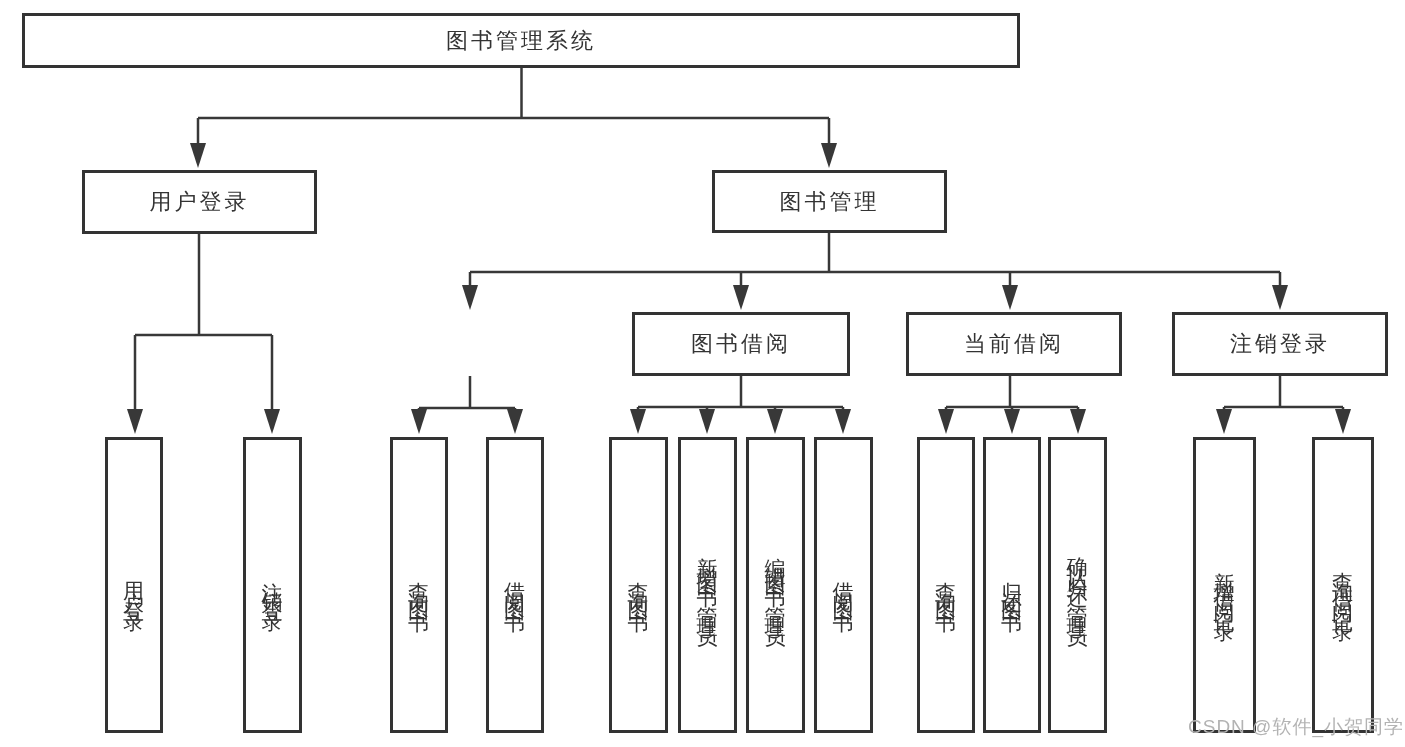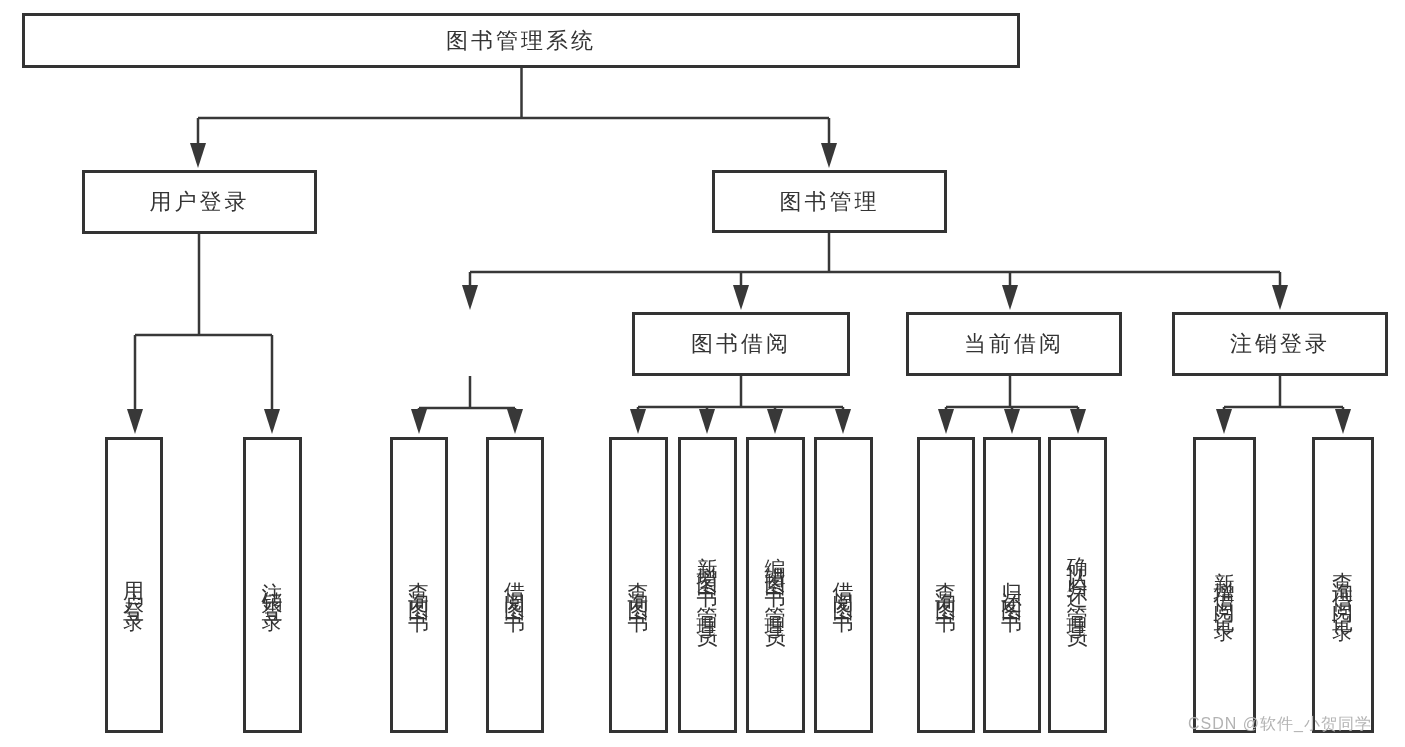--- a/index.html
+++ b/index.html
@@ -57,21 +57,21 @@
     text-orientation:mixed;
     font-size:21px;
     letter-spacing:10px;
     line-height:1;
     white-space:nowrap;
   }
   .watermark{
     position:absolute;
     left:1188px;
     top:714px;
-    font-size:16px;
+    font-size:19px;
     letter-spacing:1px;
     color:var(--watermark);
     z-index:3;
     white-space:nowrap;
   }
 </style>
 </head>
 <body>
 
 <div class="canvas">

